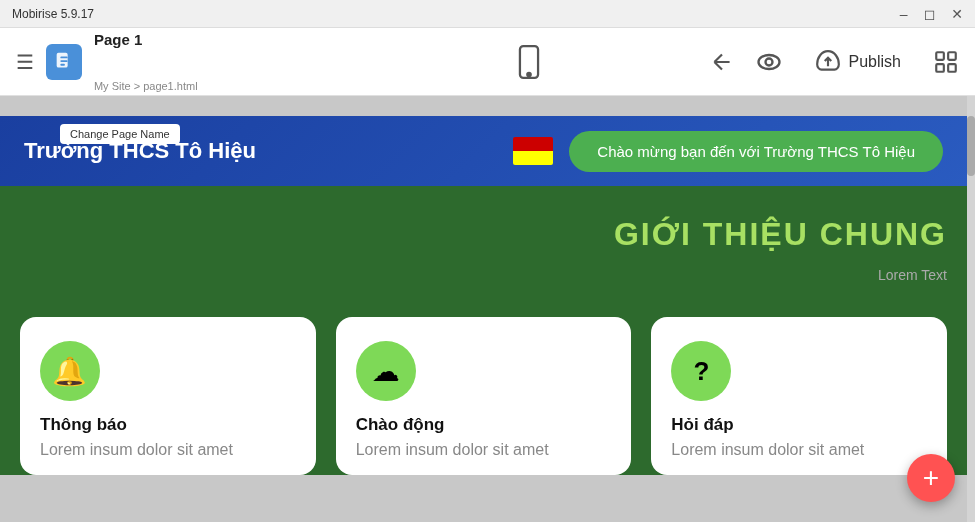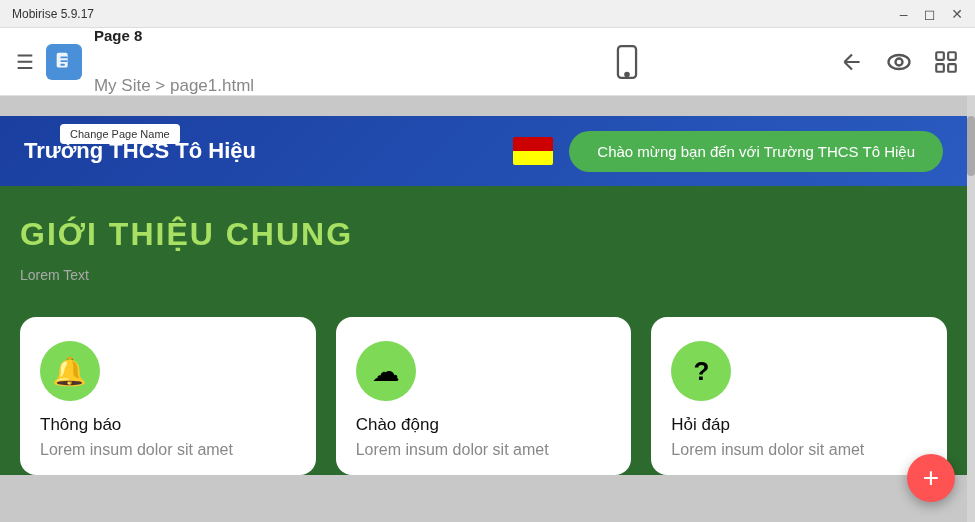--- a/index.html
+++ b/index.html
@@ -35,21 +35,21 @@
     .hamburger-icon { font-size: 20px; cursor: pointer; color: #555; }
     .page-icon {
       width: 36px; height: 36px;
       background: #4a90d9;
       border-radius: 6px;
       display: flex; align-items: center; justify-content: center;
       color: white; font-size: 14px; font-weight: bold;
     }
     .page-info { display: flex; flex-direction: column; }
     .page-title { font-size: 15px; font-weight: 600; color: #222; }
-    .page-breadcrumb { font-size: 17px; color: #888; margin-top: 32px; }
+    .page-breadcrumb { font-size: 11px; color: #888; margin-top: 32px; }
 
     .toolbar-center { display: flex; align-items: center; justify-content: center; flex: 1; }
 
     .toolbar-right { display: flex; align-items: center; gap: 20px; }
     .toolbar-btn {
       display: flex; align-items: center; justify-content: center;
       cursor: pointer; color: #555; font-size: 22px;
     }
     .publish-btn {
       display: flex; align-items: center; gap: 8px;
@@ -148,21 +148,21 @@
       font-size: 15px;
       font-weight: 500;
       cursor: pointer;
     }
 
     
     .green-section {
       background: #2d6a2d;
       width: 100%;
       padding: 30px 20px 24px;
-      text-align: left;
+      text-align: right;
     }
     .section-title {
       font-size: 32px;
       font-weight: 900;
       color: #a8e063;
       letter-spacing: 2px;
       margin-bottom: 14px;
     }
     .section-subtitle {
       font-size: 14px;
@@ -190,21 +190,21 @@
     .card-icon-circle {
       width: 60px; height: 60px;
       border-radius: 50%;
       background: #7ed957;
       display: flex; align-items: center; justify-content: center;
       font-size: 28px;
       margin-bottom: 14px;
     }
     .card-title {
       font-size: 17px;
-      font-weight: 400;
+      font-weight: 700;
       color: #111;
       margin-bottom: 6px;
     }
     .card-desc {
       font-size: 16px;
       color: #888;
     }
 
     
     .fab {
@@ -238,21 +238,21 @@
     <span class="hamburger-icon">☰</span>
     <div class="page-icon">
       <svg width="22" height="22" viewBox="0 0 24 24" fill="white">
         <rect x="4" y="2" width="12" height="16" rx="2" fill="white" opacity="0.9"></rect>
         <rect x="8" y="6" width="8" height="2" rx="1" fill="#4a90d9"></rect>
         <rect x="8" y="10" width="8" height="2" rx="1" fill="#4a90d9"></rect>
         <rect x="8" y="14" width="5" height="2" rx="1" fill="#4a90d9"></rect>
       </svg>
     </div>
     <div class="page-info">
-      <span class="page-title">Page 8</span>
+      <span class="page-title">Page 1</span>
       <span class="page-breadcrumb">My Site &gt; page1.html</span>
     </div>
   </div>
 
   <div class="toolbar-center">
     <div class="toolbar-btn">
       <svg width="28" height="34" viewBox="0 0 24 30" fill="none" stroke="#555" stroke-width="2">
         <rect x="4" y="1" width="16" height="28" rx="3" stroke="#555" stroke-width="2" fill="none"></rect>
         <circle cx="12" cy="26" r="1.5" fill="#555"></circle>
       </svg>
@@ -264,20 +264,27 @@
       <svg width="26" height="26" viewBox="0 0 24 24" fill="none" stroke="#555" stroke-width="2">
         <path d="M19 12H5M5 12l7-7M5 12l7 7"></path>
       </svg>
     </div>
     <div class="toolbar-btn">
       <svg width="28" height="28" viewBox="0 0 24 24" fill="none" stroke="#555" stroke-width="2">
         <ellipse cx="12" cy="12" rx="9" ry="6"></ellipse>
         <circle cx="12" cy="12" r="3"></circle>
       </svg>
     </div>
+    <button class="publish-btn">
+      <svg width="26" height="26" viewBox="0 0 24 24" fill="none" stroke="#555" stroke-width="2">
+        <path d="M12 2C6 2 2 8 2 14c0 3 2 5 4 5h12c2 0 4-2 4-5 0-6-4-12-10-12z"></path>
+        <path d="M12 16V8M9 11l3-3 3 3"></path>
+      </svg>
+      <span class="publish-label">Publish</span>
+    </button>
     <div class="toolbar-btn">
       <svg width="26" height="26" viewBox="0 0 24 24" fill="none" stroke="#555" stroke-width="2">
         <rect x="3" y="3" width="7" height="7" rx="1"></rect>
         <rect x="14" y="3" width="7" height="7" rx="1"></rect>
         <rect x="3" y="14" width="7" height="7" rx="1"></rect>
         <rect x="14" y="14" width="7" height="7" rx="1"></rect>
       </svg>
     </div>
   </div>
 </div>

